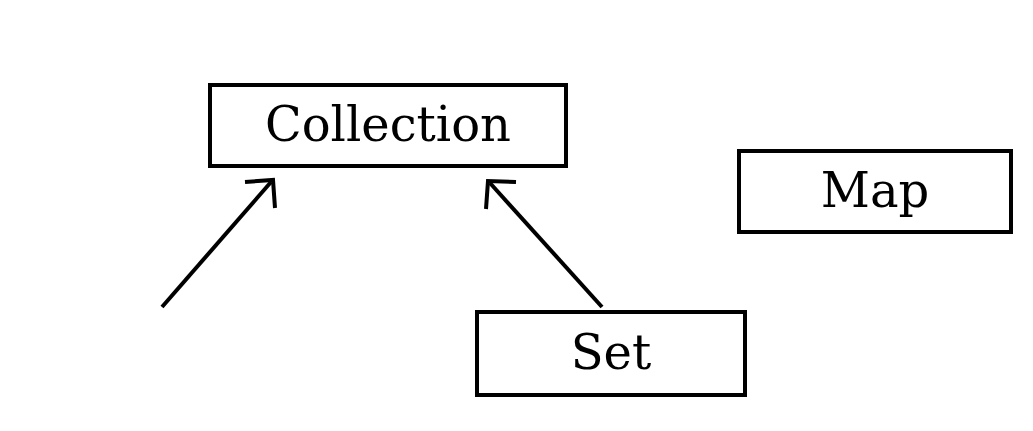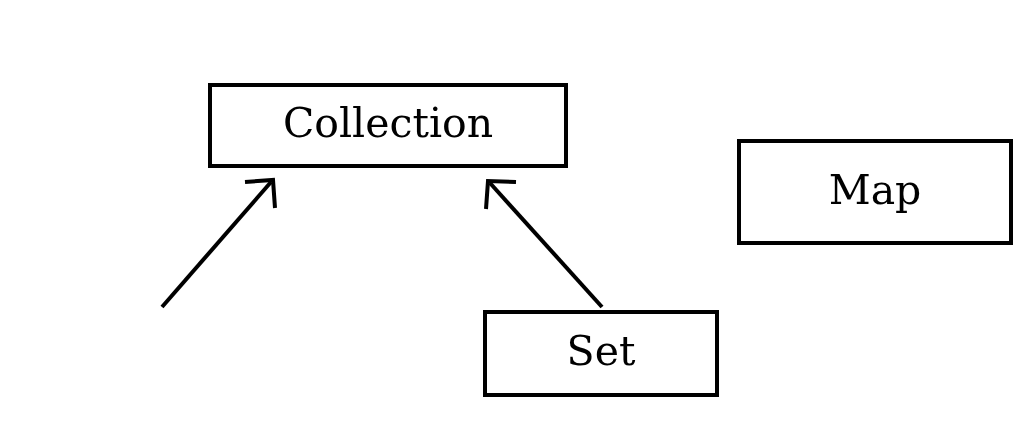--- a/index.html
+++ b/index.html
@@ -22,30 +22,30 @@
   }
   .node {
     position: absolute;
     border: 4px solid #000000;
     background: #ffffff;
     display: flex;
     align-items: center;
     justify-content: center;
   }
   .node-label {
-    font-size: 41px;
+    font-size: 48px;
     color: #000000;
     line-height: 1;
     white-space: nowrap;
     padding-bottom: 4px;
   }
   .node-collection { left: 208px; top:  83px; width: 360px; height: 85px; }
   .node-list       { left:  35px; top: 309px; width: 272px; height: 88px; }
-  .node-set        { left: 475px; top: 310px; width: 236px; height: 87px; margin-left: 8px; }
-  .node-map        { left: 737px; top: 139px; width: 276px; height: 106px; }
+  .node-set        { left: 475px; top: 310px; width: 272px; height: 87px; }
+  .node-map        { left: 737px; top: 149px; width: 276px; height: 85px; }
 </style>
 </head>
 <body>
 
 <div class="canvas">
 
   <svg class="edges-layer" viewBox="0 0 1033 431" xmlns="http://www.w3.org/2000/svg">
 
     <g stroke="#000000" stroke-width="4" fill="none" stroke-linejoin="miter">
       <line x1="162" y1="307" x2="271" y2="182"></line>

